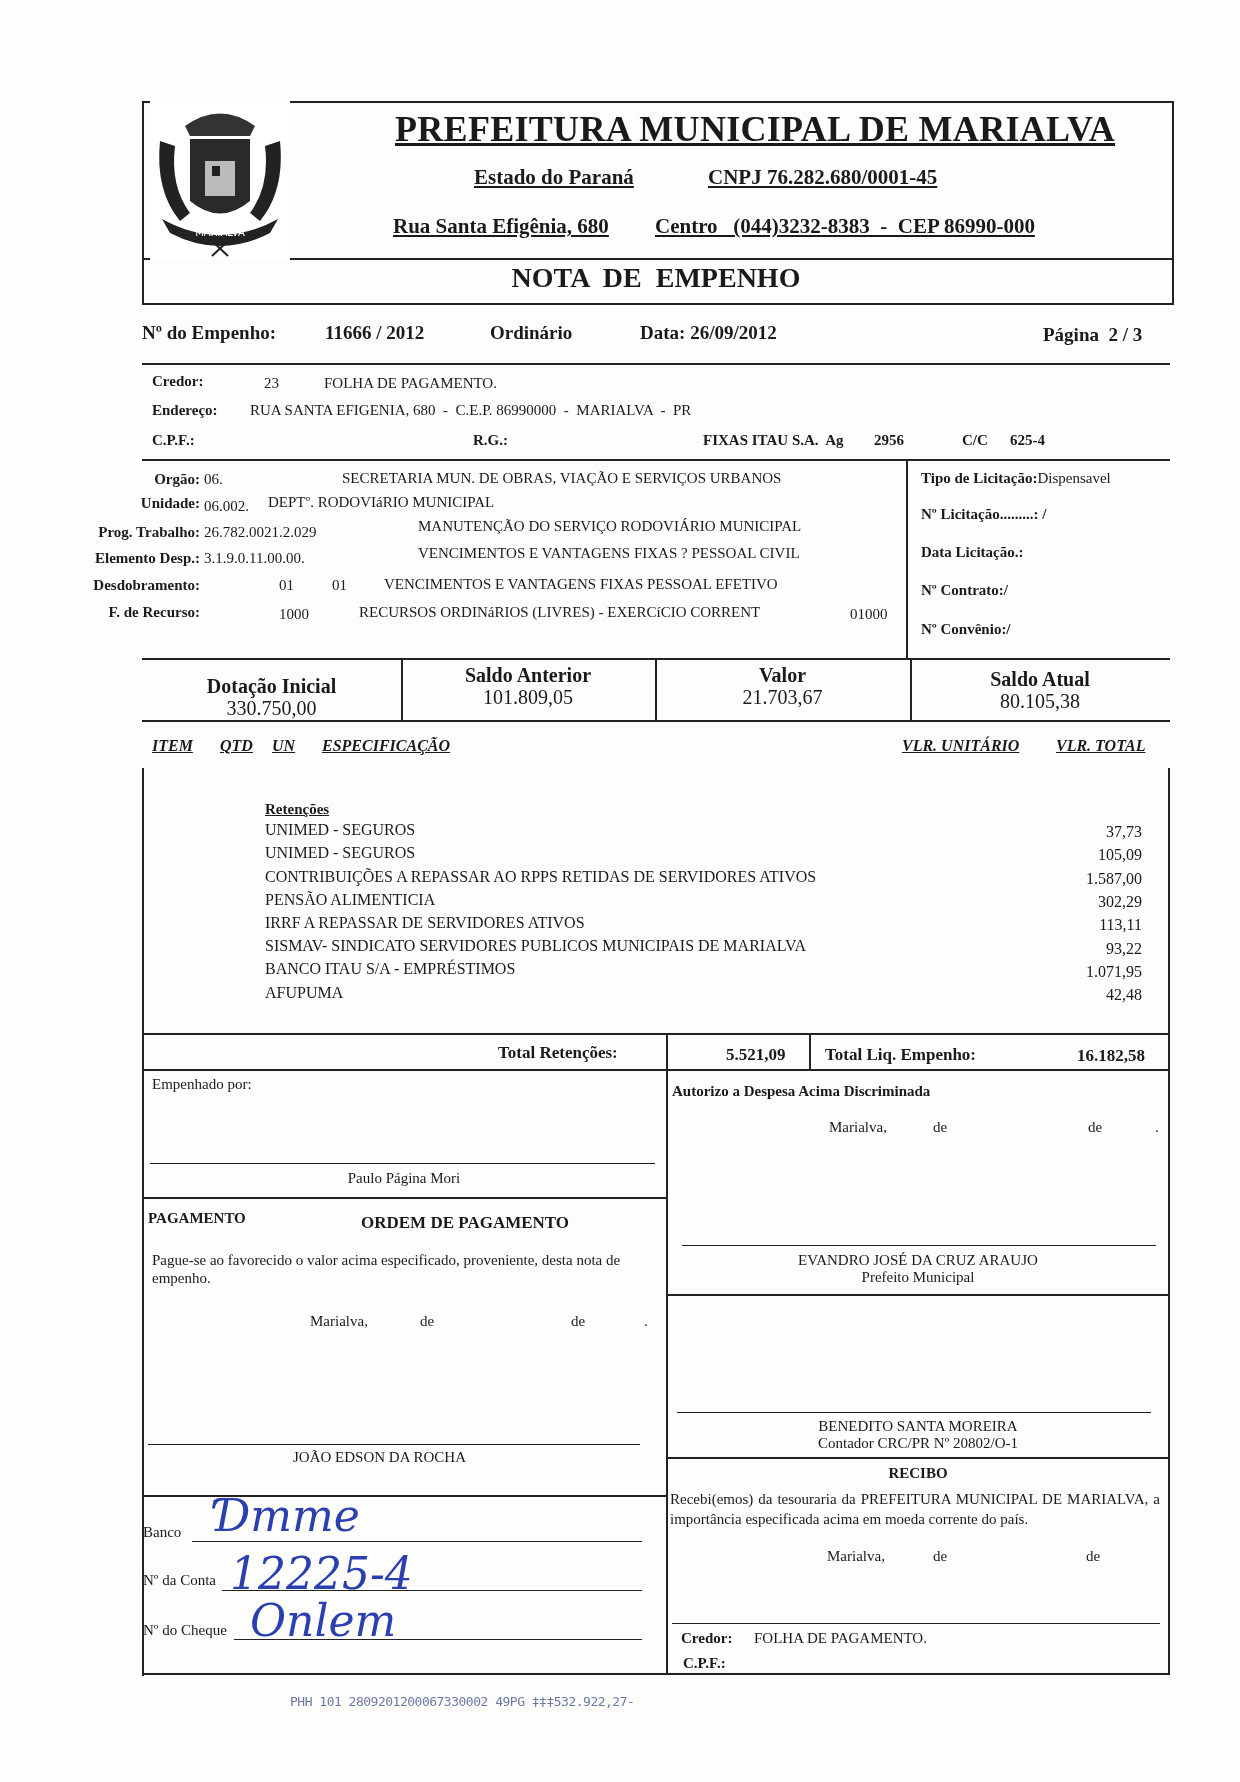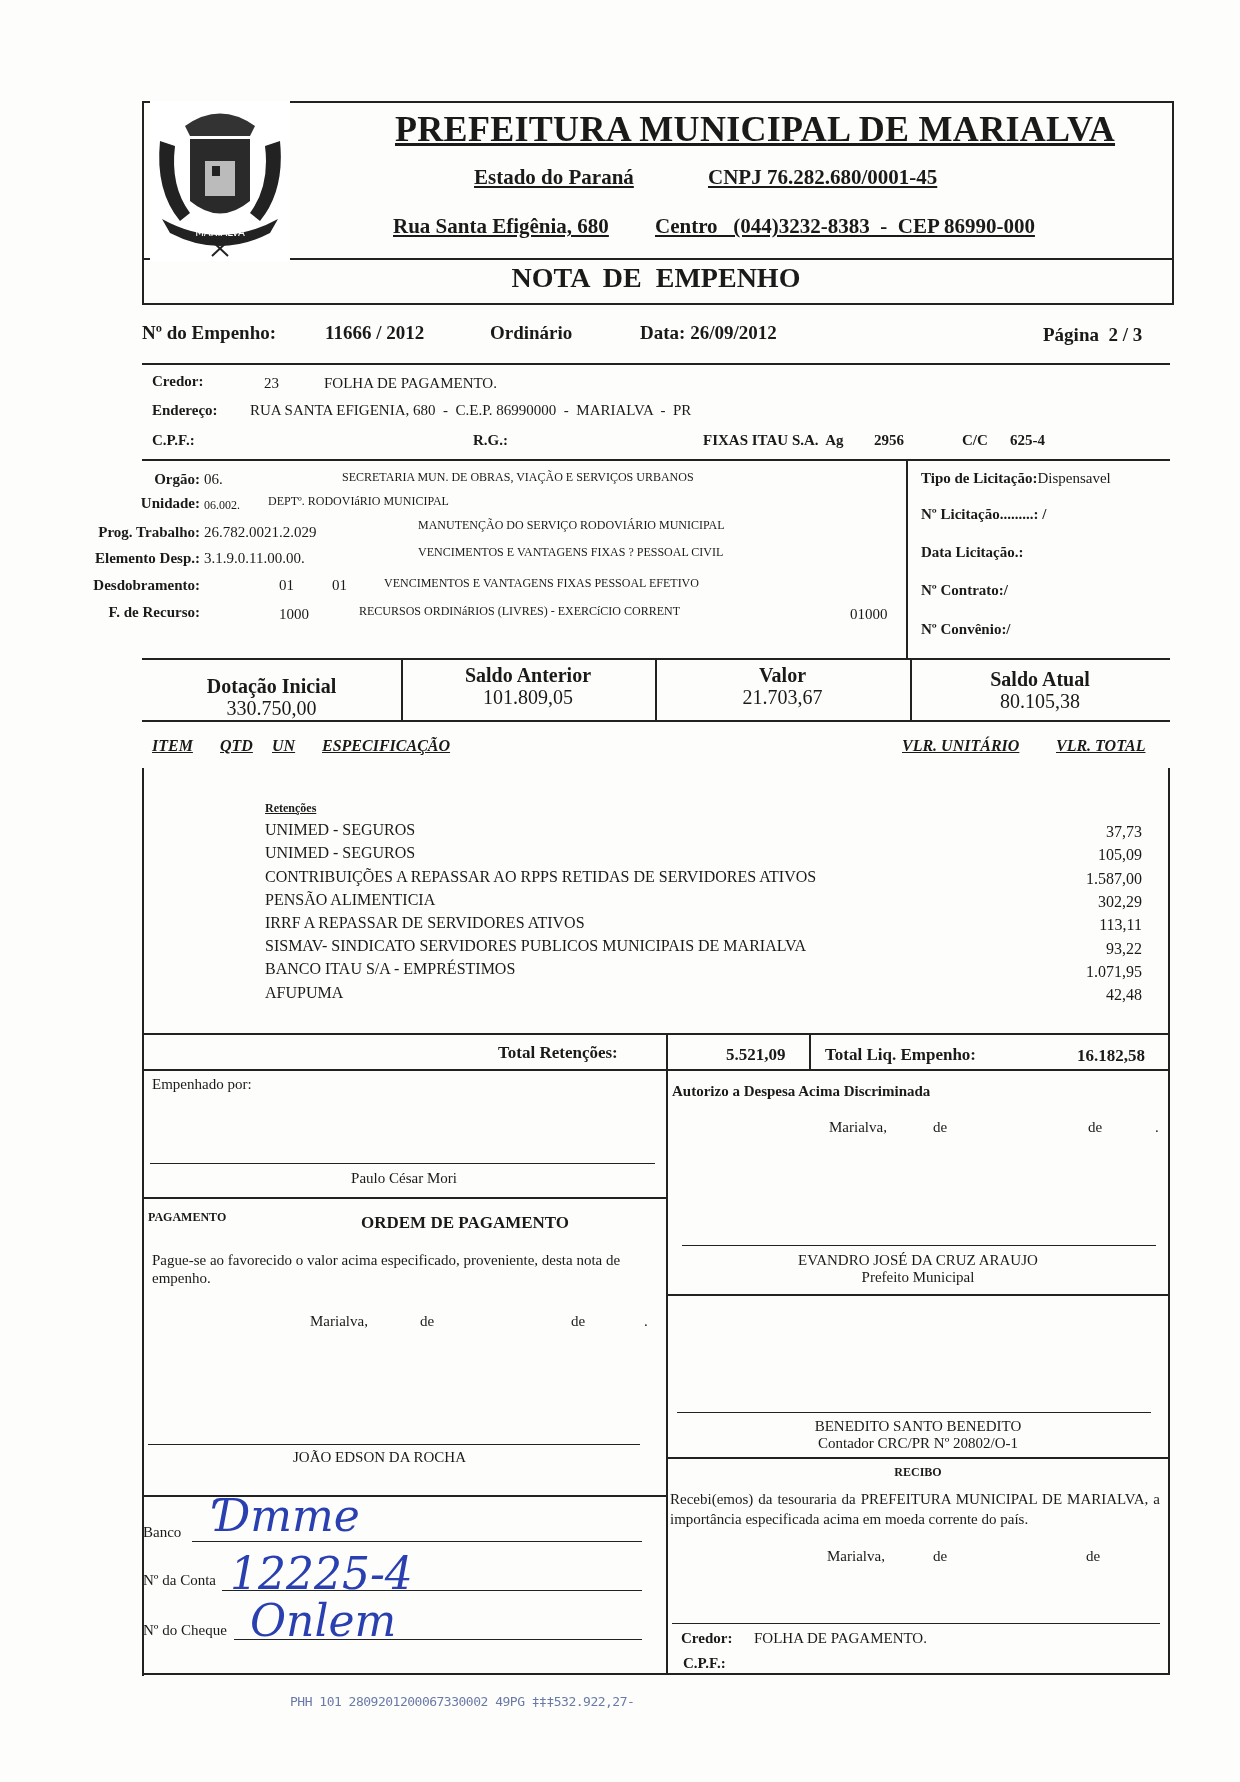--- a/index.html
+++ b/index.html
@@ -6,21 +6,21 @@
   body { width:1240px; height:1782px; background:#fdfdfb; position:relative; font-family:"Liberation Serif", serif; color:#1a1a1a; overflow:hidden; }
   .abs { position:absolute; }
   .bold { font-weight:bold; }
   .hline { position:absolute; height:0; border-top:2px solid #222; }
   .vline { position:absolute; width:0; border-left:2px solid #222; }
   .header-box { position:absolute; left:142px; top:101px; width:1028px; height:200px; border:2px solid #222; }
   .logo { position:absolute; left:150px; top:101px; width:140px; height:160px; }
   .title { position:absolute; left:395px; top:108px; font-size:36px; font-weight:bold; text-decoration:underline; letter-spacing:0.3px; }
   .sub { position:absolute; font-size:21px; font-weight:bold; text-decoration:underline; }
   .nota { position:absolute; left:142px; top:262px; width:1028px; text-align:center; font-size:28px; font-weight:bold; }
-  .f16 { font-size:12px; }
+  .f16 { font-size:15px; }
   .f15 { font-size:15px; }
   .f17 { font-size:17px; }
   .f19 { font-size:19px; }
   .sumcol { position:absolute; top:664px; text-align:center; font-size:20px; line-height:22px; }
   .thead { position:absolute; top:737px; font-size:16px; font-weight:bold; font-style:italic; text-decoration:underline; }
   .ret-line { position:absolute; left:265px; font-size:16px; }
   .ret-val { position:absolute; right:98px; font-size:16px; text-align:right; }
   .sig { position:absolute; color:#2a3fb0; font-family:"DejaVu Serif", serif; font-style:italic; font-size:44px; }
   .handline { position:absolute; border-top:1.5px solid #222; }
 </style>
@@ -153,21 +153,21 @@
 <div class="vline" style="left:666px; top:1033px; height:642px;"></div>
 <div class="vline" style="left:809px; top:1033px; height:36px;"></div>
 <div class="abs bold f17" style="left:498px; top:1043px;">Total Retenções:</div>
 <div class="abs bold f17" style="left:726px; top:1045px;">5.521,09</div>
 <div class="abs bold f17" style="left:825px; top:1045px;">Total Liq. Empenho:</div>
 <div class="abs bold f17" style="left:1077px; top:1046px;">16.182,58</div>
 <div class="hline" style="left:142px; top:1069px; width:1028px;"></div>
 
 <div class="abs f15" style="left:152px; top:1076px;">Empenhado por:</div>
 <div class="handline" style="left:150px; top:1163px; width:505px;"></div>
-<div class="abs f15" style="left:142px; width:524px; top:1170px; text-align:center;">Paulo César Mori</div>
+<div class="abs f15" style="left:142px; width:524px; top:1170px; text-align:center;">Paulo Página Mori</div>
 <div class="hline" style="left:142px; top:1197px; width:524px;"></div>
 
 <div class="abs bold f16" style="left:148px; top:1210px;">PAGAMENTO</div>
 <div class="abs bold f17" style="left:361px; top:1213px;text-align:center;">ORDEM DE PAGAMENTO</div>
 <div class="abs f15" style="left:152px; top:1251px; width:480px; line-height:18px;">Pague-se ao favorecido o valor acima especificado, proveniente, desta nota de empenho.</div>
 <div class="abs f15" style="left:310px; top:1313px;">Marialva,</div>
 <div class="abs f15" style="left:420px; top:1313px;">de</div>
 <div class="abs f15" style="left:571px; top:1313px;">de</div>
 <div class="abs f15" style="left:644px; top:1313px;">.</div>
 
@@ -196,21 +196,21 @@
 
 <div class="handline" style="left:682px; top:1245px; width:474px;"></div>
 <div class="abs f15" style="left:666px; width:504px; top:1252px; text-align:center; line-height:17px;">
   <div>EVANDRO JOSÉ DA CRUZ ARAUJO</div>
   <div>Prefeito Municipal</div>
 </div>
 <div class="hline" style="left:666px; top:1294px; width:504px;"></div>
 
 <div class="handline" style="left:677px; top:1412px; width:474px;"></div>
 <div class="abs f15" style="left:666px; width:504px; top:1418px; text-align:center; line-height:17px;">
-  <div>BENEDITO SANTO BENEDITO</div>
+  <div>BENEDITO SANTA MOREIRA</div>
   <div>Contador CRC/PR Nº 20802/O-1</div>
 </div>
 <div class="hline" style="left:666px; top:1457px; width:504px;"></div>
 
 <div class="abs bold f16" style="left:666px; width:504px; top:1465px; text-align:center;">RECIBO</div>
 <div class="abs f15" style="left:670px; top:1489px; width:490px; line-height:20px; text-align:justify;">Recebi(emos) da tesouraria da PREFEITURA MUNICIPAL DE MARIALVA, a importância especificada acima em moeda corrente do país.</div>
 <div class="abs f15" style="left:827px; top:1548px;">Marialva,</div>
 <div class="abs f15" style="left:933px; top:1548px;">de</div>
 <div class="abs f15" style="left:1086px; top:1548px;">de</div>
 

